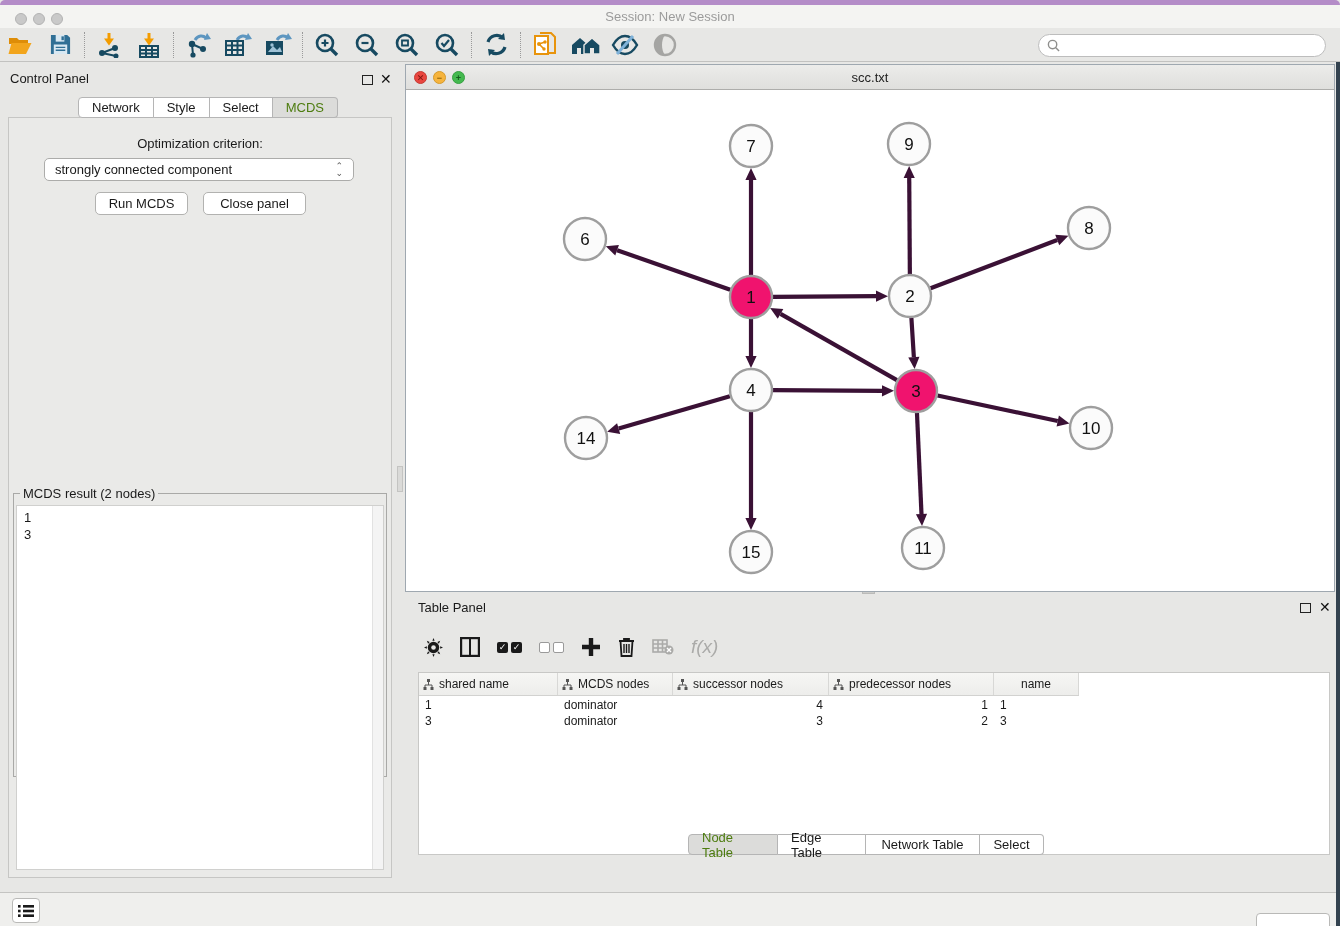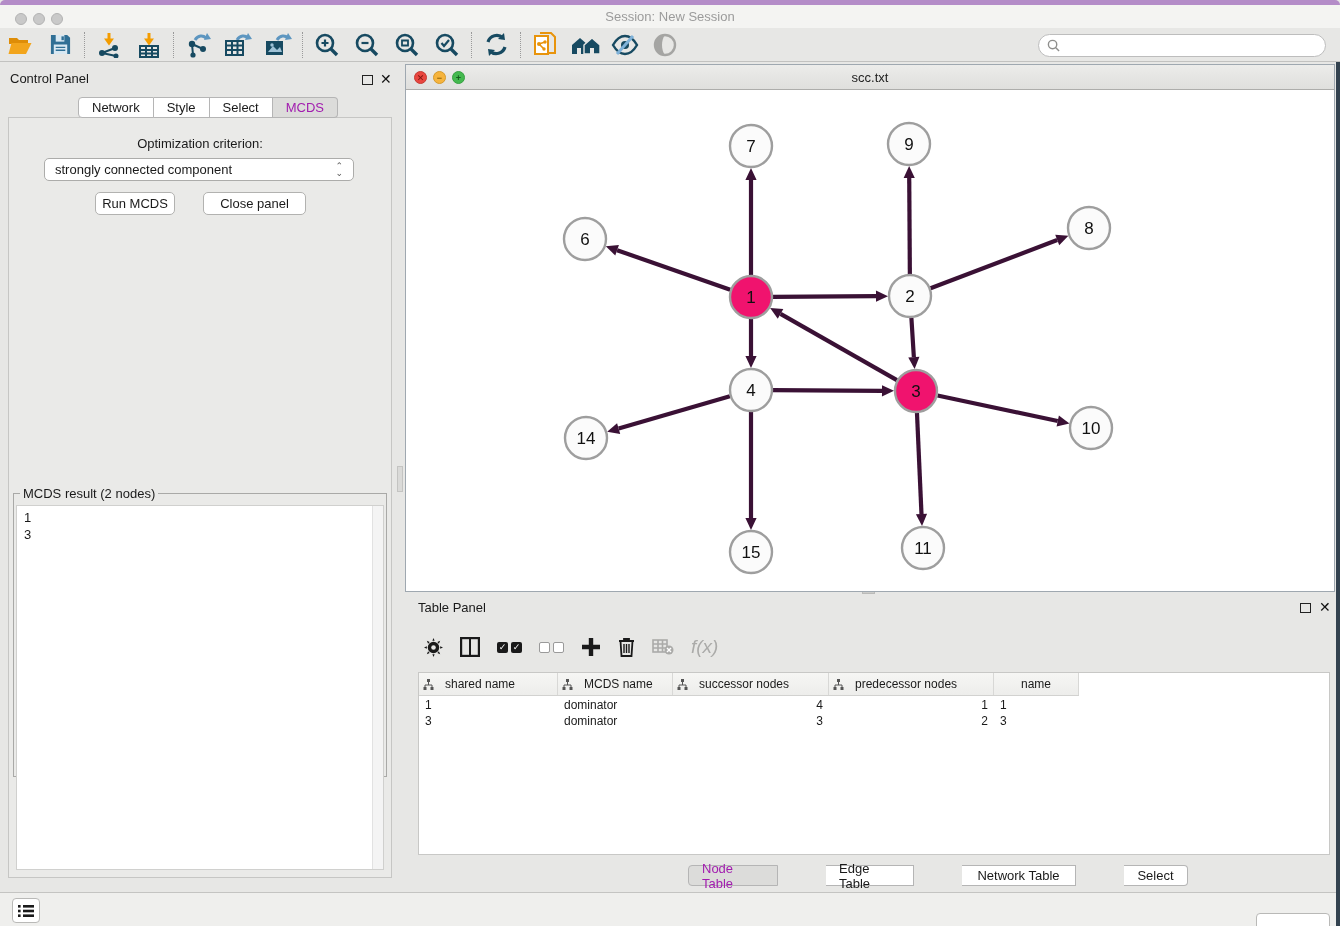--- a/index.html
+++ b/index.html
@@ -22,21 +22,21 @@
   .dark-edge { left:1336px; top:62px; width:4px; height:864px; background:#33424f; }
 
   
   .cp-title { left:10px; top:71px; }
   .mini-float { width:11px; height:10px; border:1.6px solid #222; display:inline-block; }
   .mini-close { font-weight:bold; font-size:14px; color:#111; line-height:10px; }
   .cp-tabs { left:78px; top:97px; display:flex; }
   .seg { height:21px; padding:0 13px; background:#fff; border:1px solid #B5B5B5; border-left:none; display:flex; align-items:center; font-size:13px; }
   .seg:first-child { border-left:1px solid #B5B5B5; border-radius:4px 0 0 4px; }
   .seg:last-child { border-radius:0 4px 4px 0; }
-  .seg.disabled { background:#DCDCDA; color:#a21caf; }
+  .seg.disabled { background:#DCDCDA; color:#4d7c0f; }
   .cp-body { left:8px; top:117px; width:384px; height:761px; background:#EAEAE8; border:1px solid #C6C6C4; }
   .opt-label { left:0; top:136px; width:400px; text-align:center; }
   .dropdown { left:44px; top:158px; width:310px; height:23px; background:#fff; border:1px solid #ACACAA; border-radius:5px; display:flex; align-items:center; padding:0 10px; }
   .dd-stepper { margin-left:auto; color:#555; font-size:9px; line-height:7px; text-align:center; }
   .mac-btn { position:absolute; height:23px; background:#fff; border:1px solid #B2B2B0; border-radius:5px; display:flex; align-items:center; justify-content:center; font-size:13px; }
   .fieldset { left:13px; top:493px; width:374px; height:284px; border:1px solid #A9A9A7; }
   .fieldset-legend { position:absolute; left:6px; top:-8px; background:#EAEAE8; padding:0 3px; }
   .fieldset-inner { position:absolute; left:2px; top:11px; width:368px; height:365px; background:#fff; border:1px solid #D0D0CE; }
   .scrolltrack { position:absolute; right:0; top:0; width:11px; height:100%; background:#F4F4F4; border-left:1px solid #E2E2E2; }
   .result-lines { position:absolute; left:7px; top:3px; line-height:17px; white-space:pre-line; }
@@ -56,25 +56,25 @@
   .tp-title { left:418px; top:600px; }
   .tp-toolbar { left:424px; top:632px; display:flex; align-items:center; gap:17px; }
   .tt-icon { display:flex; align-items:center; justify-content:center; height:30px; }
   .checkpair { display:flex; gap:3px; }
   .cb { width:11px; height:11px; border-radius:2px; }
   .cb.checked { background:#1a1a1a; color:#fff; font-size:9px; line-height:11px; text-align:center; }
   .cb.empty { border:1.5px solid #9a9a9a; background:#fff; }
   .fx { font-family:Liberation Sans, sans-serif; font-style:italic; font-size:19px; color:#ABABA9; }
   .table-box { left:418px; top:672px; width:912px; height:183px; background:#fff; border:1px solid #C8C8C6; }
   .thead { position:absolute; left:0; top:0; height:23px; display:flex; background:linear-gradient(#F6F6F4,#EDEDEB); border-bottom:1px solid #D2D2D0; }
-  .th { display:flex; align-items:center; border-right:1px solid #D8D8D6; font-size:12px; padding:0 4px; gap:11px; }
+  .th { display:flex; align-items:center; border-right:1px solid #D8D8D6; font-size:12px; padding:0 4px; gap:5px; }
   .th.center { justify-content:center; }
   .trow { position:absolute; left:0; display:flex; height:16px; font-size:12px; }
   .td { padding:0 6px; line-height:16px; overflow:hidden; }
-  .bottom-tabs { left:688px; top:865px; display:flex;gap:48px; }
+  .bottom-tabs { left:688px; top:834px; display:flex; }
   .status { left:0; top:892px; width:1336px; height:34px; background:#EFEFED; border-top:1px solid #C4C4C2; }
   .sq-btn { position:absolute; background:#fff; border:1px solid #B9B9B7; border-radius:4px; display:flex; align-items:center; justify-content:center; gap:6px; }
   .memdot { width:12px; height:12px; border-radius:50%; background:#2E9E3E; }
 </style>
 </head>
 <body>
 
 <div class="app">
 
   <div class="abs purple-strip"></div>
@@ -243,21 +243,21 @@
     <span class="seg">Style</span>
     <span class="seg">Select</span>
     <span class="seg disabled">MCDS</span>
   </div>
 
   <div class="abs dropdown">
     <span>strongly connected component</span>
     <span class="dd-stepper">⌃<br>⌄</span>
   </div>
   <div class="abs opt-label">Optimization criterion:</div>
-  <div class="mac-btn" style="left:95px;top:192px;width:80px">Run MCDS</div>
+  <div class="mac-btn" style="left:95px;top:192px;width:93px">Run MCDS</div>
   <div class="mac-btn" style="left:203px;top:192px;width:103px">Close panel</div>
 
   <div class="abs fieldset">
     <span class="fieldset-legend">MCDS result (2 nodes)</span>
     <div class="fieldset-inner">
       <div class="result-lines">1
 3</div>
       <div class="scrolltrack"></div>
     </div>
   </div>
@@ -390,21 +390,21 @@
           </svg>
           <span>shared name</span>
         </div>
         <div class="th" style="width: 115px;">
           <svg width="11" height="11" viewBox="0 0 11 11">
             <rect x="4" y="0" width="3" height="3" fill="#555"></rect>
             <path d="M5.5 3v3M2 8V6h7v2" stroke="#555" fill="none"></path>
             <rect x="0.5" y="8" width="3" height="3" fill="#555"></rect>
             <rect x="7.5" y="8" width="3" height="3" fill="#555"></rect>
           </svg>
-          <span>MCDS name</span>
+          <span>MCDS nodes</span>
         </div>
         <div class="th" style="width: 156px;">
           <svg width="11" height="11" viewBox="0 0 11 11">
             <rect x="4" y="0" width="3" height="3" fill="#555"></rect>
             <path d="M5.5 3v3M2 8V6h7v2" stroke="#555" fill="none"></path>
             <rect x="0.5" y="8" width="3" height="3" fill="#555"></rect>
             <rect x="7.5" y="8" width="3" height="3" fill="#555"></rect>
           </svg>
           <span>successor nodes</span>
         </div>

